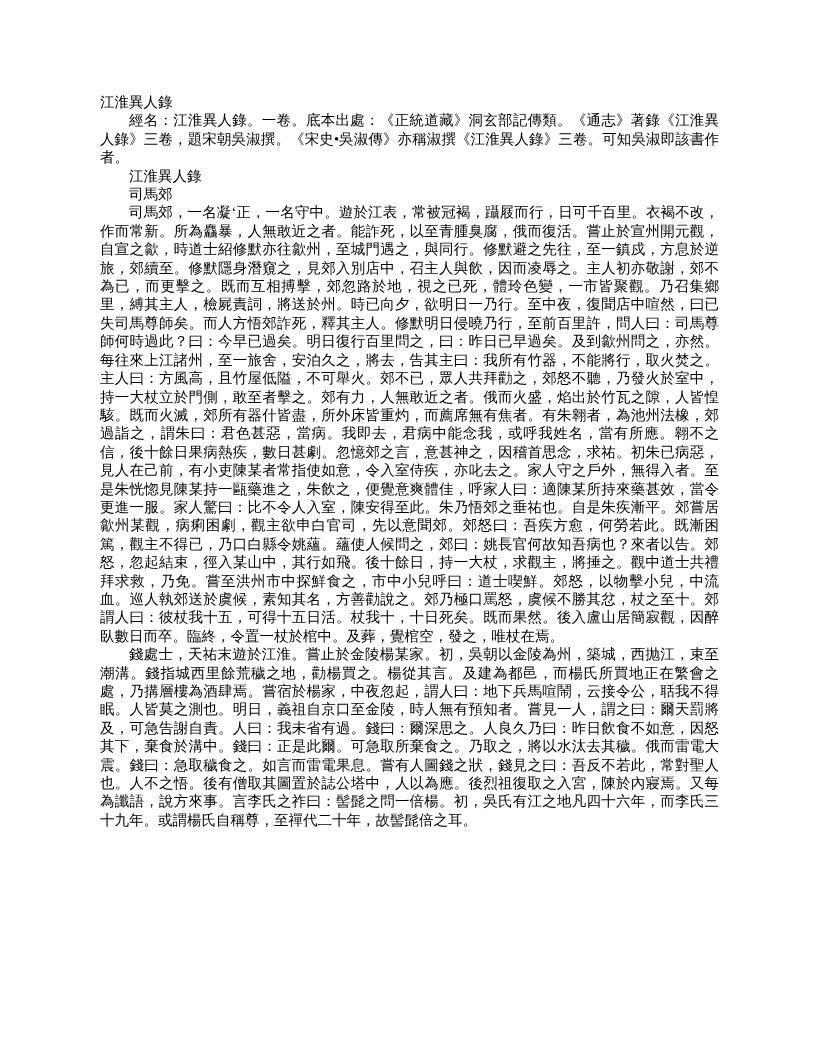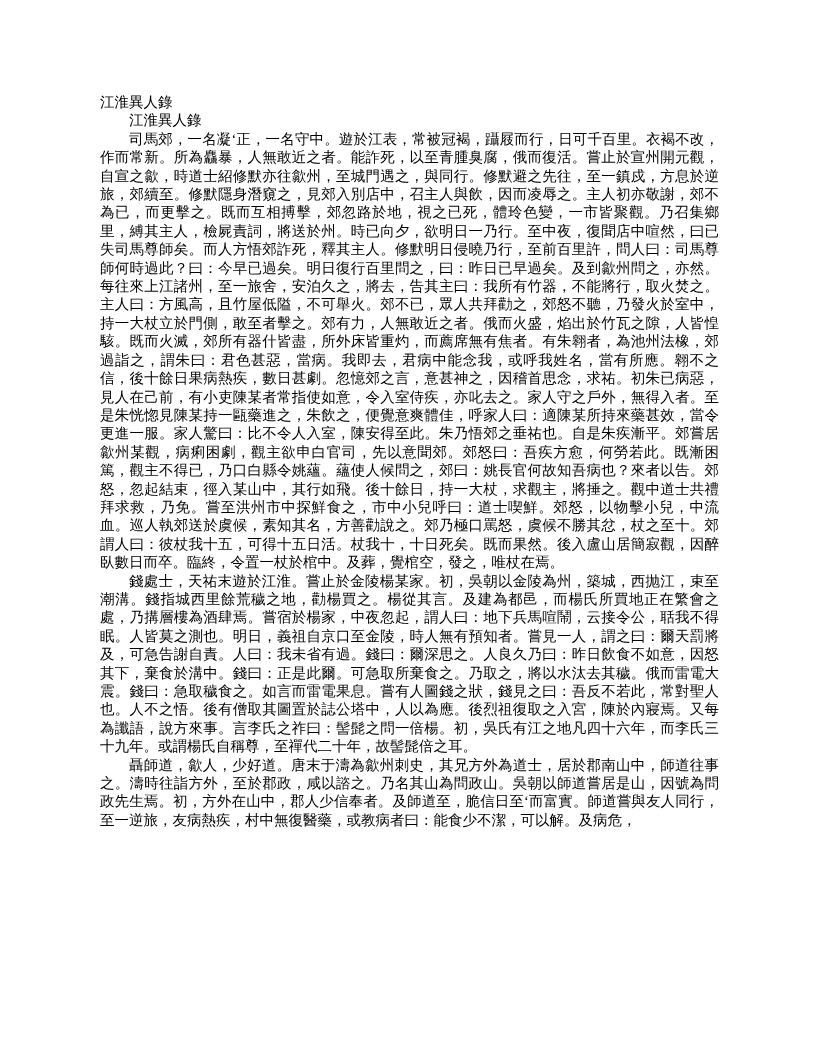--- a/index.html
+++ b/index.html
@@ -36,18 +36,19 @@
   .text-block p.indent {
     text-indent: 2em;
   }
 </style>
 </head>
 <body>
 
 <div class="page">
   <div class="text-block">
     <p>江淮異人錄</p>
+    <p class="indent">經名：江淮異人錄。一卷。底本出處：《正統道藏》洞玄部記傳類。《通志》著錄《江淮異人錄》三卷，題宋朝吳淑撰。《宋史•吳淑傳》亦稱淑撰《江淮異人錄》三卷。可知吳淑即該書作者。</p>
     <p class="indent">江淮異人錄</p>
+    <p class="indent">司馬郊</p>
     <p class="indent">司馬郊，一名凝‘正，一名守中。遊於江表，常被冠褐，躡屐而行，日可千百里。衣褐不改，作而常新。所為麤暴，人無敢近之者。能詐死，以至青腫臭腐，俄而復活。嘗止於宣州開元觀，自宣之歙，時道士紹修默亦往歙州，至城門遇之，與同行。修默避之先往，至一鎮戍，方息於逆旅，郊續至。修默隱身潛窺之，見郊入別店中，召主人與飲，因而凌辱之。主人初亦敬謝，郊不為已，而更擊之。既而互相搏擊，郊忽路於地，視之已死，體玲色變，一市皆聚觀。乃召集鄉里，縛其主人，檢屍責詞，將送於州。時已向夕，欲明日一乃行。至中夜，復聞店中喧然，曰已失司馬尊師矣。而人方悟郊詐死，釋其主人。修默明日侵曉乃行，至前百里許，問人曰：司馬尊師何時過此？曰：今早已過矣。明日復行百里問之，曰：昨日已早過矣。及到歙州問之，亦然。每往來上江諸州，至一旅舍，安泊久之，將去，告其主曰：我所有竹器，不能將行，取火焚之。主人曰：方風高，且竹屋低隘，不可舉火。郊不已，眾人共拜勸之，郊怒不聽，乃發火於室中，持一大杖立於門側，敢至者擊之。郊有力，人無敢近之者。俄而火盛，焰出於竹瓦之隙，人皆惶駭。既而火滅，郊所有器什皆盡，所外床皆重灼，而薦席無有焦者。有朱翱者，為池州法橡，郊過詣之，謂朱曰：君色甚惡，當病。我即去，君病中能念我，或呼我姓名，當有所應。翱不之信，後十餘日果病熱疾，數日甚劇。忽憶郊之言，意甚神之，因稽首思念，求祐。初朱已病惡，見人在己前，有小吏陳某者常指使如意，令入室侍疾，亦叱去之。家人守之戶外，無得入者。至是朱恍惚見陳某持一甌藥進之，朱飲之，便覺意爽體佳，呼家人曰：適陳某所持來藥甚效，當令更進一服。家人驚曰：比不令人入室，陳安得至此。朱乃悟郊之垂祐也。自是朱疾漸平。郊嘗居歙州某觀，病痢困劇，觀主欲申白官司，先以意聞郊。郊怒曰：吾疾方愈，何勞若此。既漸困篤，觀主不得已，乃口白縣令姚蘊。蘊使人候問之，郊曰：姚長官何故知吾病也？來者以告。郊怒，忽起結束，徑入某山中，其行如飛。後十餘日，持一大杖，求觀主，將捶之。觀中道士共禮拜求救，乃免。嘗至洪州市中探鮮食之，市中小兒呼曰：道士喫鮮。郊怒，以物擊小兒，中流血。巡人執郊送於虞候，素知其名，方善勸說之。郊乃極口罵怒，虞候不勝其忿，杖之至十。郊謂人曰：彼杖我十五，可得十五日活。杖我十，十日死矣。既而果然。後入盧山居簡寂觀，因醉臥數日而卒。臨終，令置一杖於棺中。及葬，覺棺空，發之，唯杖在焉。</p>
     <p class="indent">錢處士，天祐末遊於江淮。嘗止於金陵楊某家。初，吳朝以金陵為州，築城，西抛江，束至潮溝。錢指城西里餘荒穢之地，勸楊買之。楊從其言。及建為都邑，而楊氏所買地正在繁會之處，乃搆層樓為酒肆焉。嘗宿於楊家，中夜忽起，謂人曰：地下兵馬喧鬧，云接令公，聒我不得眠。人皆莫之測也。明日，義祖自京口至金陵，時人無有預知者。嘗見一人，謂之曰：爾天罰將及，可急告謝自責。人曰：我未省有過。錢曰：爾深思之。人良久乃曰：昨日飲食不如意，因怒其下，棄食於溝中。錢曰：正是此爾。可急取所棄食之。乃取之，將以水汰去其穢。俄而雷電大震。錢曰：急取穢食之。如言而雷電果息。嘗有人圖錢之狀，錢見之曰：吾反不若此，常對聖人也。人不之悟。後有僧取其圖置於誌公塔中，人以為應。後烈祖復取之入宮，陳於內寢焉。又每為讖語，說方來事。言李氏之祚曰：髻髭之問一倍楊。初，吳氏有江之地凡四十六年，而李氏三十九年。或謂楊氏自稱尊，至禪代二十年，故髻髭倍之耳。</p>
-    <p class="indent">聶師道，歙人，少好道。唐末于濤為歙州刺史，其兄方外為道士，居於郡南山中，師道往事之。濤時往詣方外，至於郡政，咸以諮之。乃名其山為問政山。吳朝以師道嘗居是山，因號為問政先生焉。初，方外在山中，郡人少信奉者。及師道至，脆信日至‘而富實。師道嘗與友人同行，至一逆旅，友病熱疾，村中無復醫藥，或教病者曰：能食少不潔，可以解。及病危，</p>
   </div>
 </div>
 
 </body></html>

